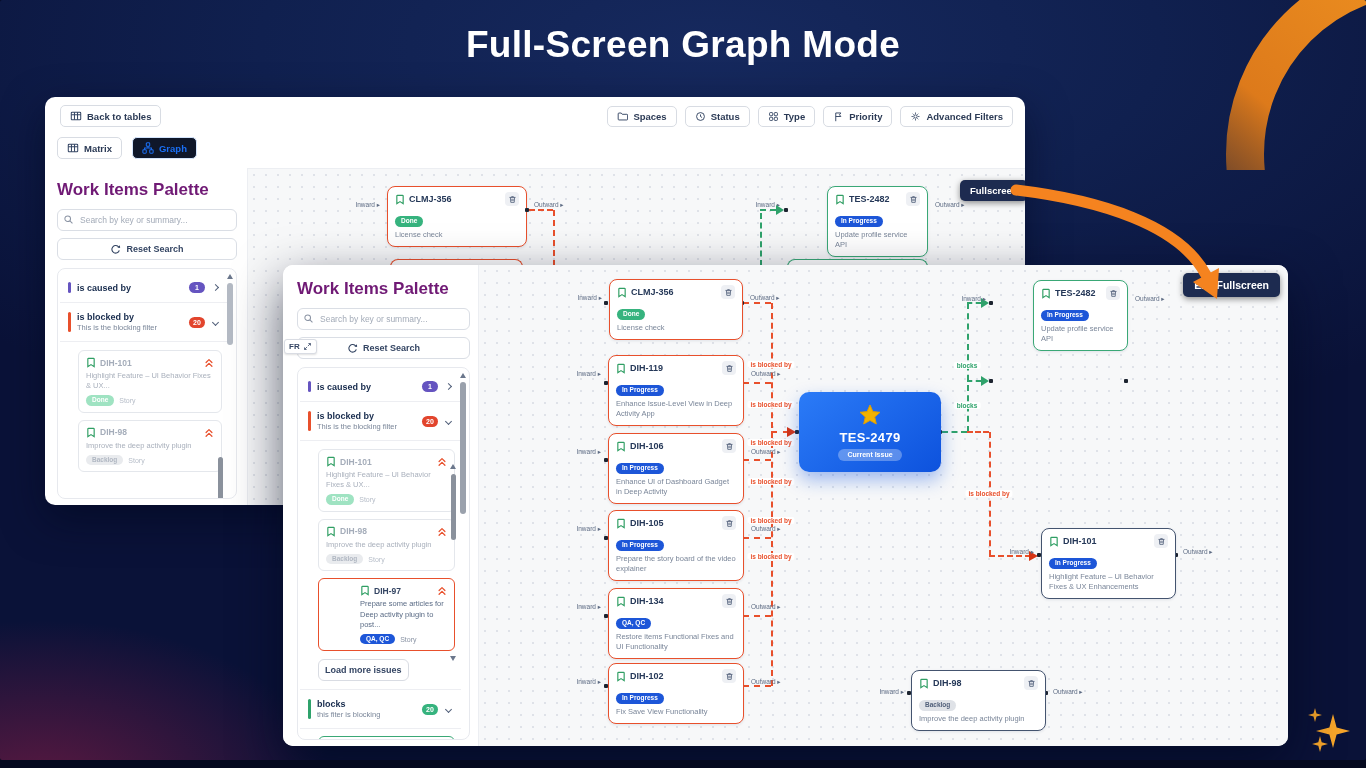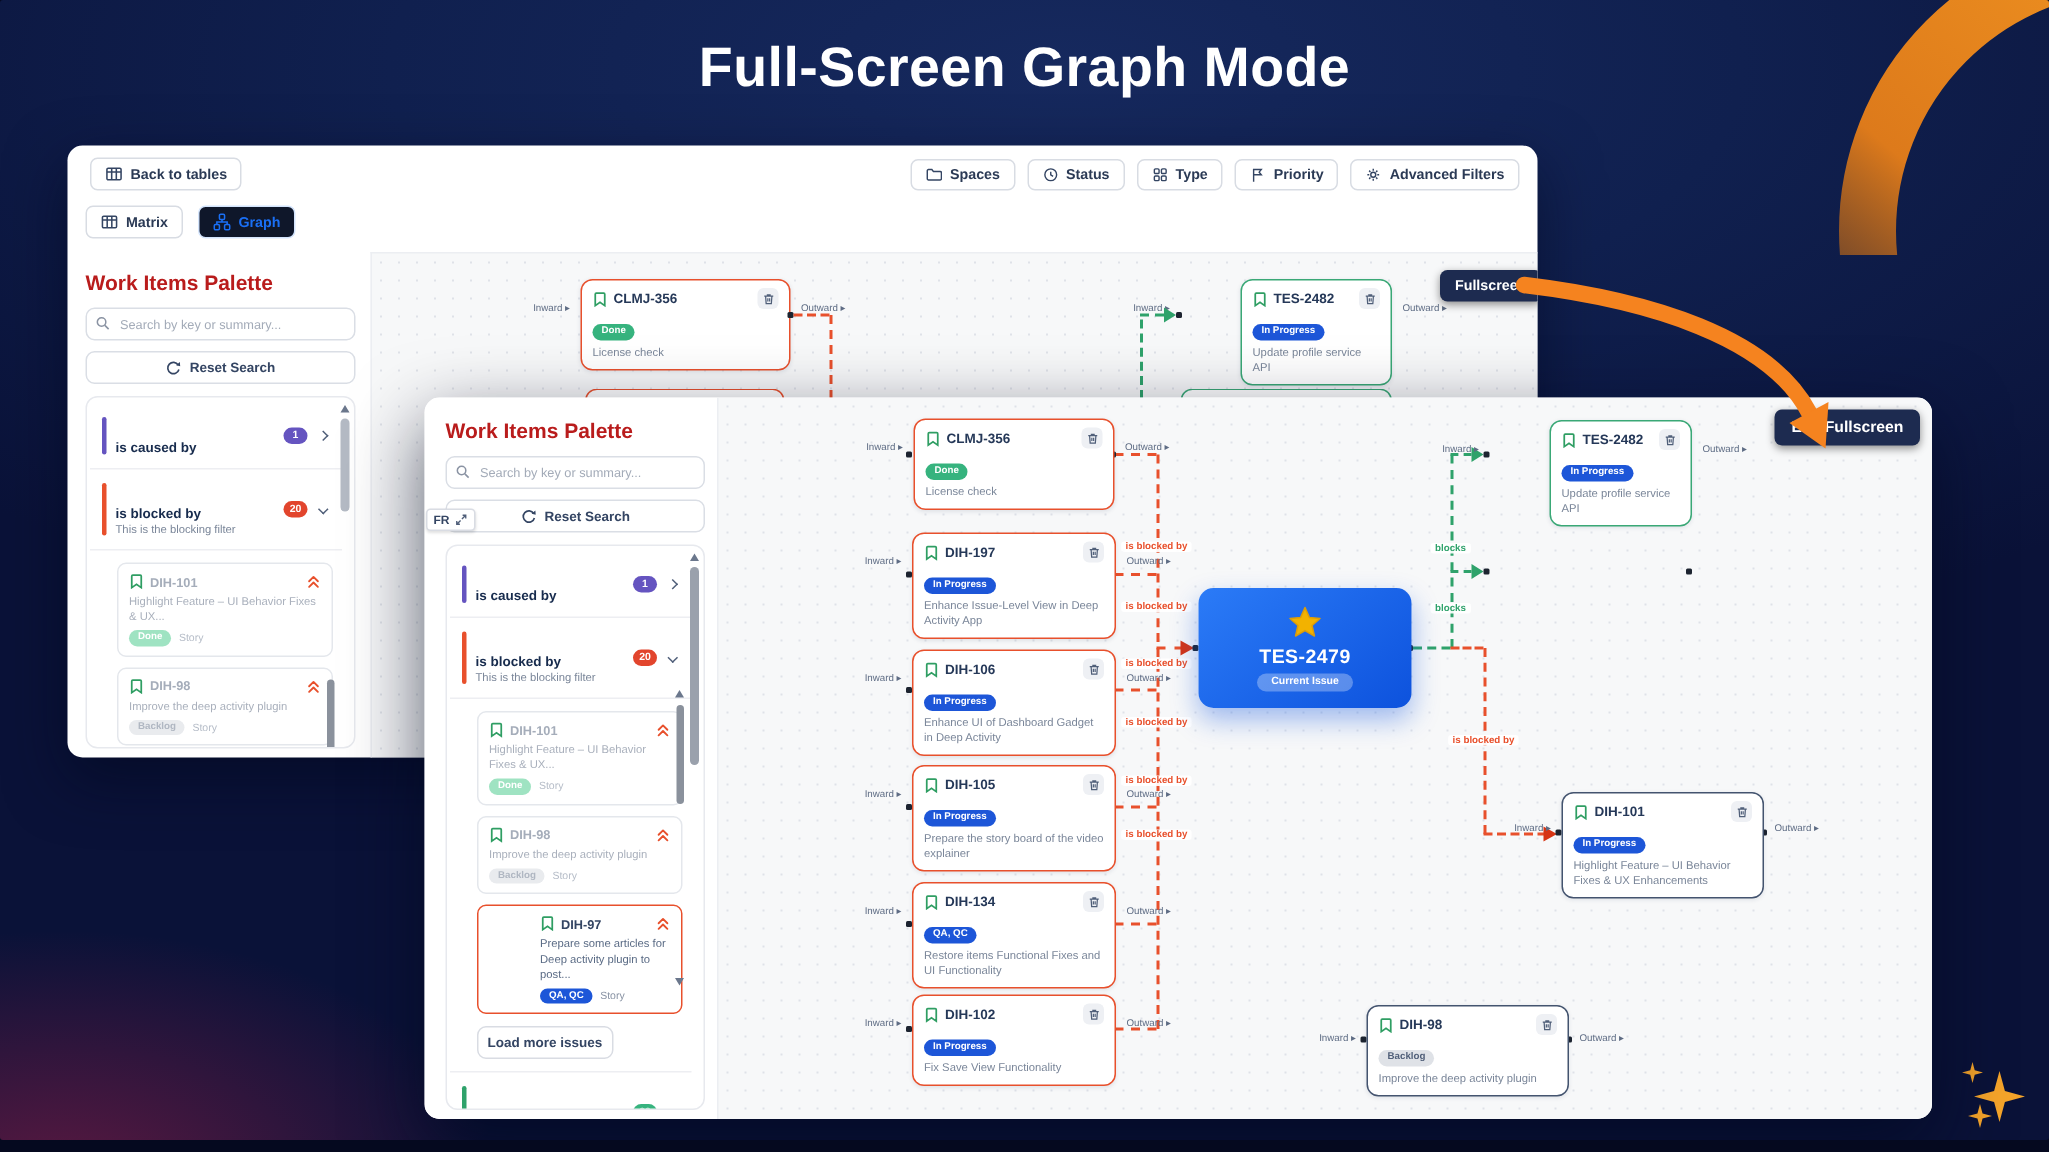--- a/index.html
+++ b/index.html
@@ -19,34 +19,34 @@
     box-shadow:0 14px 40px rgba(2,8,30,.55);}
   
   .tbtn{display:inline-flex;align-items:center;gap:5px;border:1px solid #d8dce3;border-radius:5px;
     background:#fff;padding:4px 9px;font-size:9.5px;font-weight:600;color:#2b3a55;white-space:nowrap;cursor:pointer;}
   .tbtn svg{flex:none;}
   .tab-active{background:#0f172a;border-color:#d4e5fd;color:#1a6ff5;}
   .darkbtn{position:absolute;background:#1d2b50;color:#fff;border-radius:5px;font-weight:700;
     box-shadow:0 2px 6px rgba(0,0,0,.45);display:flex;align-items:center;justify-content:center;cursor:pointer;}
   
   .palette{display:flex;flex-direction:column;}
-  .pal-title{font-size:14px;font-weight:700;color:#b91c1c;margin:0 0 9px 0;}
+  .pal-title{font-size:17px;font-weight:700;color:#701a75;margin:0 0 9px 0;}
   .searchwrap{position:relative;margin-bottom:7px;}
   .searchwrap input{width:100%;height:22px;border:1px solid #dadee5;border-radius:6px;
     font-size:8.5px;color:#344563;padding:0 6px 0 22px;outline:none;background:#fff;}
   .searchwrap input::placeholder{color:#a3abb8;}
   .searchwrap .sic{position:absolute;left:6px;top:5px;color:#8a93a3;}
   .resetbtn{height:22px;border:1px solid #dadee5;border-radius:6px;background:#fff;display:flex;
     align-items:center;justify-content:center;gap:5px;font-size:9px;font-weight:700;color:#344563;cursor:pointer;margin-bottom:8px;}
   .list-box{position:relative;flex:1;border:1px solid #e7e9ee;border-radius:8px;overflow:hidden;
     padding:4px 14px 4px 8px;margin-bottom:6px;background:#fff;}
   .srow{display:flex;align-items:center;gap:6px;padding:9px 2px;position:relative;}
   .sbar{width:3px;border-radius:2px;align-self:stretch;flex:none;}
   .stxt{flex:1;min-width:0;}
-  .sname{font-size:9px;font-weight:700;color:#172b4d;margin-top:15px;}
+  .sname{font-size:9px;font-weight:700;color:#172b4d;}
   .ssub{font-size:7.5px;color:#7a8699;margin-top:1px;}
   .scount{min-width:16px;text-align:center;border-radius:8px;color:#fff;font-size:7px;font-weight:700;
     padding:2px 4px;flex:none;}
   .cv{width:5px;height:5px;border-right:1.5px solid #505f79;border-bottom:1.5px solid #505f79;flex:none;margin:0 2px;}
   .cv-r{transform:rotate(-45deg);}
   .cv-d{transform:rotate(45deg);}
   .divider{height:1px;background:#edeef2;margin:0 -6px;}
   .items{margin:8px 0 8px 12px;display:flex;flex-direction:column;gap:7px;}
   .pcard{border:1px solid #e4e7ec;border-radius:6px;padding:6px 7px;background:#fff;}
   .pcard .phead{display:flex;align-items:center;gap:4px;}
@@ -600,21 +600,21 @@
         </div>
       </div>
       <div class="gwrap" style="left:129px;top:90px;width:136px">
         <span class="plbl in">Inward ▸</span>
         <span class="plbl out">Outward ▸</span>
         <div class="gnode">
           <div class="ghead">
               <svg width="10" height="11">
                 <use href="#i-bm"></use>
               </svg>
-            <span class="gkey">DIH-197</span>
+            <span class="gkey">DIH-119</span>
             <span class="gtrash">
                 <svg width="9" height="9">
                   <use href="#i-trash"></use>
                 </svg>
               </span>
             </div>
           <span class="badge b-blue">In Progress</span>
           <div class="gsum">Enhance Issue-Level View in Deep Activity App</div>
         </div>
       </div>

